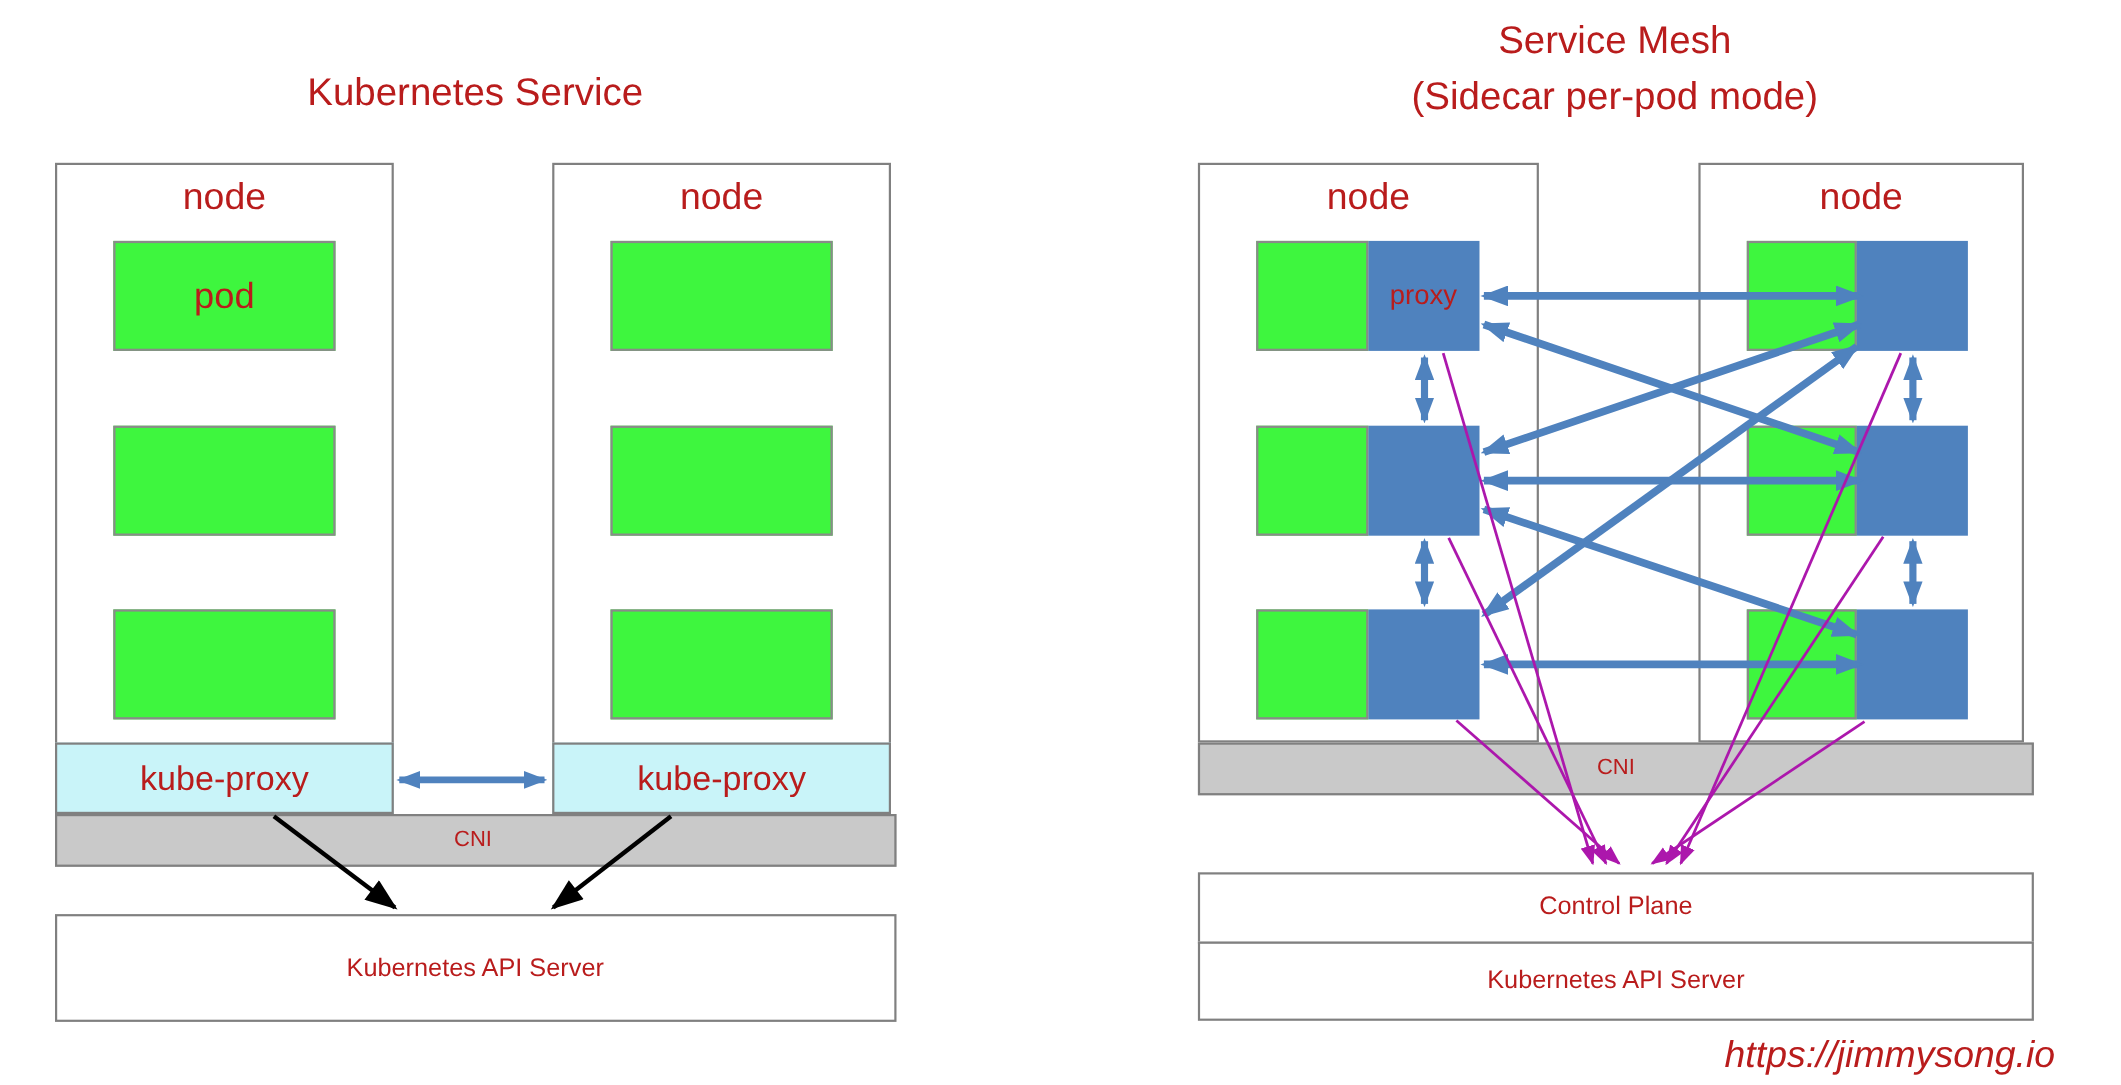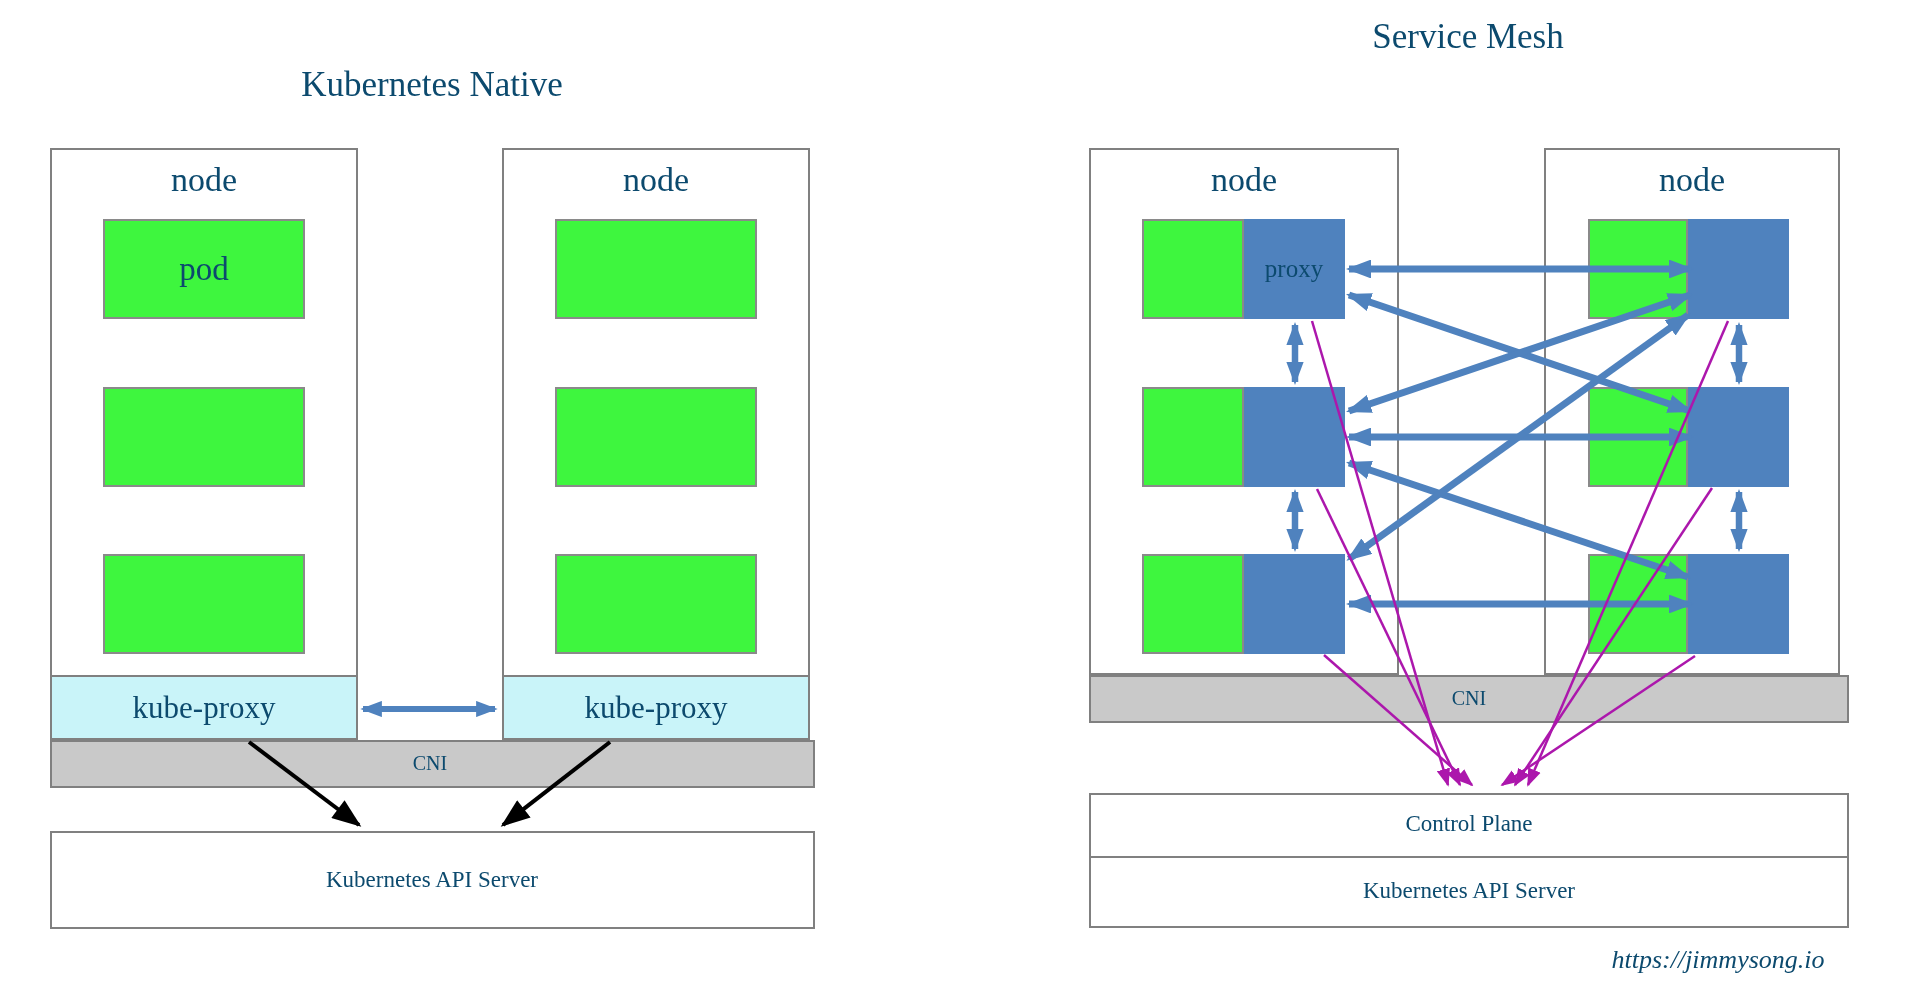--- a/index.html
+++ b/index.html
@@ -24,30 +24,30 @@
     background:#C9F4F9; border:2px solid #808080;
   }
   .cni {
     background:#C9C9C9; border:2px solid #808080;
   }
   .plain {
     background:#ffffff; border:2px solid #808080;
   }
   .t {
     position:absolute; white-space:nowrap; transform:translate(-50%,-50%);
-    color:#0c4a6e; line-height:1.1;font-family:Liberation Serif, serif;
+    color:#b91c1c; line-height:1.1;
   }
   .title    { font-size:35px; }
   .nodelbl  { font-size:34px;text-align:right; }
   .podlbl   { font-size:33px; }
   .proxylbl { font-size:25px; }
   .kplbl    { font-size:31px; }
   .cnilbl   { font-size:20px; }
   .boxlbl   { font-size:23px; }
-  .credit   { font-size:26px; font-style:italic; }
+  .credit   { font-size:34px; font-style:italic; }
   svg.overlay { position:absolute; left:0; top:0; pointer-events:none; }
   line.mesh { stroke:#4F82BE; stroke-width:7;  marker-start:url(#ah-b); marker-end:url(#ah-b); }
   line.vgap { stroke:#4F82BE; stroke-width:6.5; marker-start:url(#ah-b); marker-end:url(#ah-b); }
   line.kp   { stroke:#4F82BE; stroke-width:6;  marker-start:url(#ah-b); marker-end:url(#ah-b); }
   line.blk  { stroke:#000000; stroke-width:4;  marker-end:url(#ah-k); }
   line.mgt  { stroke:#AC17AC; stroke-width:2.5; marker-end:url(#ah-m); }
 </style>
 </head>
 <body>
 
@@ -132,30 +132,31 @@
     <g>
       <line class="mgt" x1="1312" y1="321" x2="1448" y2="785"></line>
       <line class="mgt" x1="1317" y1="489" x2="1460" y2="785"></line>
       <line class="mgt" x1="1324" y1="655" x2="1472" y2="785"></line>
       <line class="mgt" x1="1728" y1="321" x2="1528" y2="785"></line>
       <line class="mgt" x1="1712" y1="488" x2="1515" y2="785"></line>
       <line class="mgt" x1="1695" y1="656" x2="1502" y2="785"></line>
     </g>
   </svg>
 
-  <div class="t title" style="left:432px; top:85px;">Kubernetes Native</div>
+  <div class="t title" style="left:432px; top:85px;">Kubernetes Service</div>
   <div class="t nodelbl" style="left:204px; top:180px;">node</div>
   <div class="t nodelbl" style="left:656px; top:180px;">node</div>
   <div class="t podlbl" style="left:204px; top:269px;">pod</div>
   <div class="t kplbl" style="left:204px; top:708px;">kube-proxy</div>
   <div class="t kplbl" style="left:656px; top:708px;">kube-proxy</div>
   <div class="t cnilbl" style="left:430px; top:763px;">CNI</div>
   <div class="t boxlbl" style="left:432px; top:880px;">Kubernetes API Server</div>
 
   <div class="t title" style="left:1468px; top:37px;">Service Mesh</div>
+  <div class="t title" style="left:1468px; top:88px;">(Sidecar per-pod mode)</div>
   <div class="t nodelbl" style="left:1244px; top:180px;">node</div>
   <div class="t nodelbl" style="left:1692px; top:180px;">node</div>
   <div class="t proxylbl" style="left:1294px; top:269px;">proxy</div>
   <div class="t cnilbl" style="left:1469px; top:698px;">CNI</div>
   <div class="t boxlbl" style="left:1469px; top:824px;">Control Plane</div>
   <div class="t boxlbl" style="left:1469px; top:891px;">Kubernetes API Server</div>
 
   <div class="t credit" style="left:1718px; top:960px;">https://jimmysong.io</div>
 
 </div>

